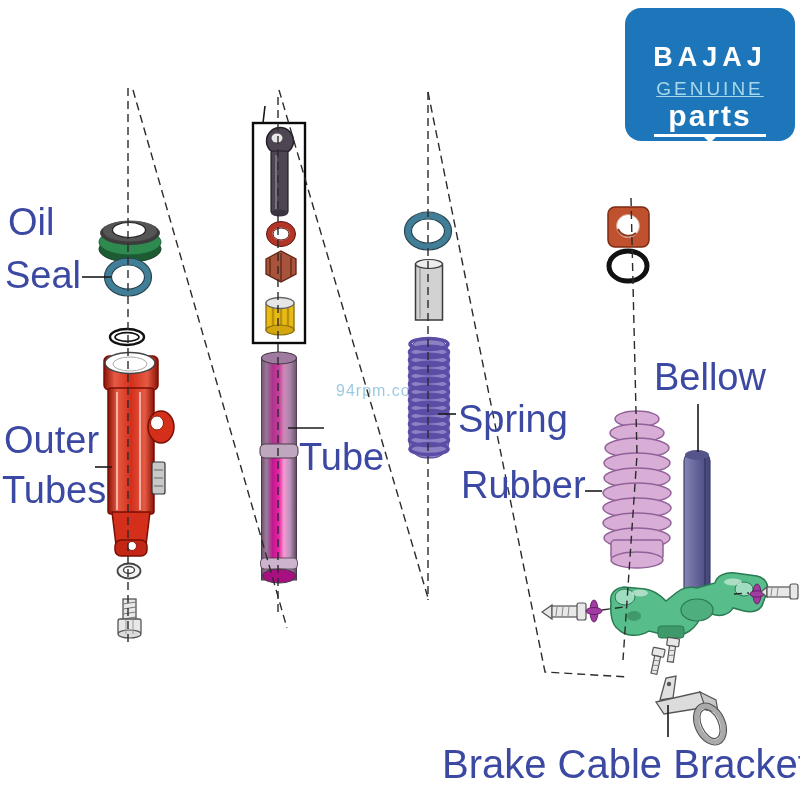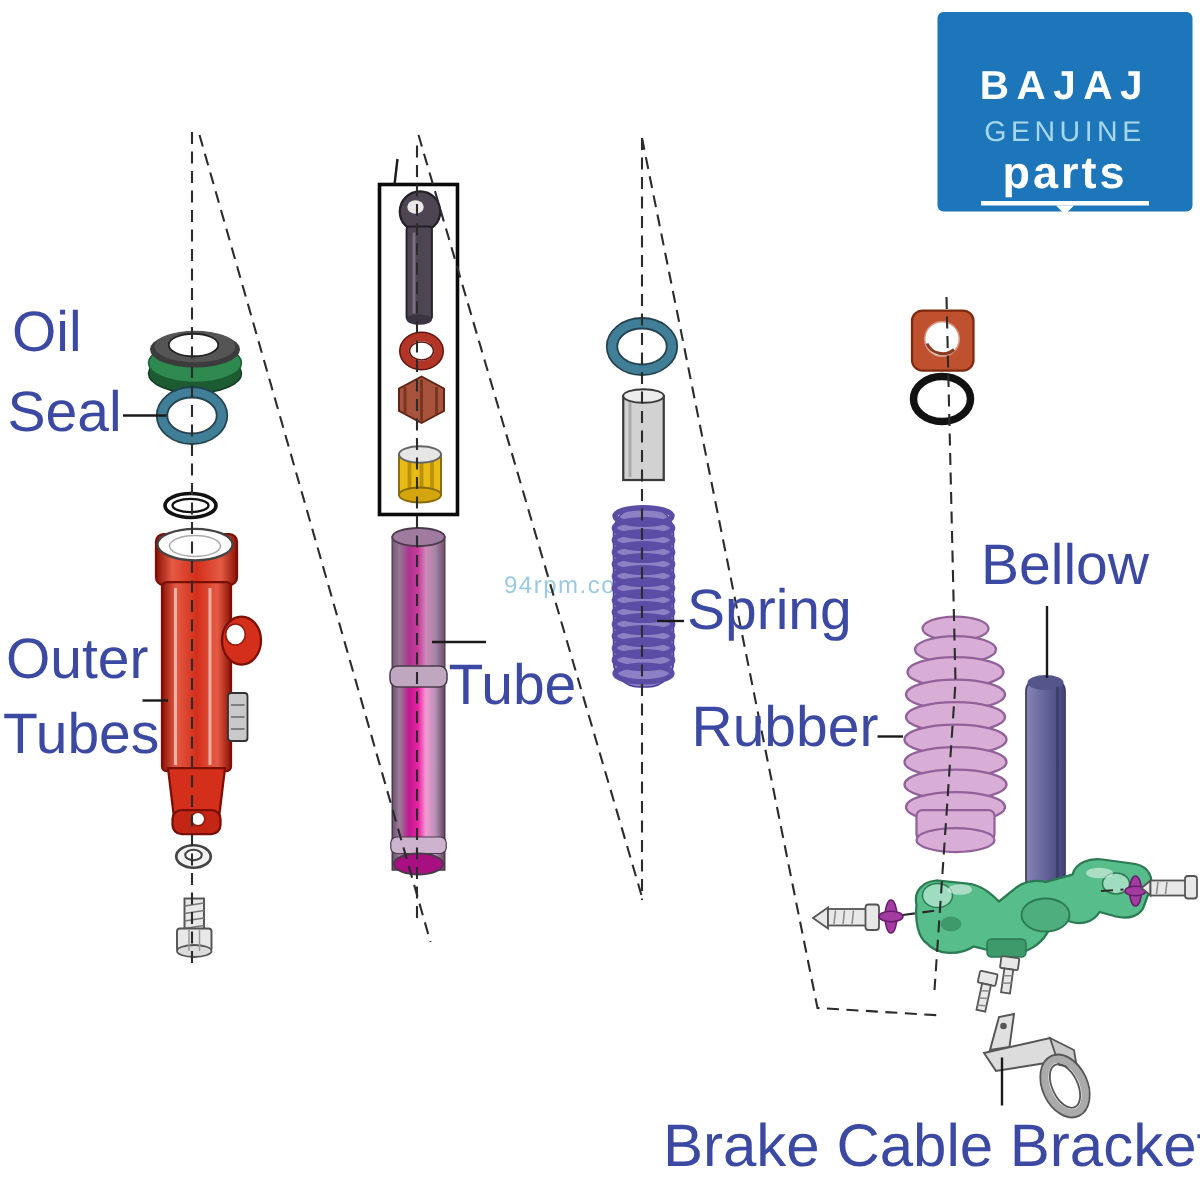--- a/index.html
+++ b/index.html
@@ -6,24 +6,24 @@
   #stage{position:relative;width:800px;height:800px;background:#fff;overflow:hidden;
          font-family:"Liberation Sans", sans-serif;}
   .label{position:absolute;color:var(--label-text,#3c49a3);font-size:38px;line-height:1.0;
          white-space:nowrap;z-index:3;}
   .label.big{font-size:40px;}
   #watermark{position:absolute;left:336px;top:382px;z-index:1;font-size:16px;
          letter-spacing:1px;color:var(--watermark,#5aa7cc);opacity:.6;}
   svg#diagram{position:absolute;left:0;top:0;z-index:2;}
   
   #logo{position:absolute;left:625px;top:8px;width:170px;height:133px;z-index:4;
-        background:var(--logo-bg,#1d76b9);border-radius:4px;text-align:center;}
+        background:var(--logo-bg,#1d76b9);border-radius:16px;text-align:center;}
   #logo .brand{margin-top:34px;font-size:27px;font-weight:bold;color:var(--logo-white,#fff);
         letter-spacing:5px;}
-  #logo .genuine{margin-top:5px;font-size:19px;color:var(--logo-genuine,#a7d7ea);letter-spacing:3px;}
+  #logo .genuine{margin-top:5px;font-size:19px;color:var(--logo-genuine,#a7d7ea);letter-spacing:3px;text-decoration:underline;}
   #logo .parts{margin-top:-1px;font-size:30px;font-weight:bold;color:var(--logo-white,#fff);
         letter-spacing:2px;}
   #logo .rule{width:112px;height:3px;background:var(--logo-white,#fff);margin:1px auto 0;}
   #logo .chev{width:0;height:0;margin:0 auto;border-left:6px solid transparent;
         border-right:6px solid transparent;border-top:6px solid var(--logo-white,#fff);}
   
   .c-outer{fill:var(--outer-tube,#d32f1b);}
   .c-seal{fill:var(--oil-seal,#2e8a4e);}
   .c-rod{fill:var(--piston-rod,#4d4552);}
   .c-nutbrown{fill:var(--nut-brown,#a8543c);}
@@ -297,21 +297,21 @@
       <line x1="698" y1="404" x2="698" y2="452" class="pointer"></line>
       <line x1="668" y1="705" x2="668" y2="737" class="pointer"></line>
     </g>
   </svg>
 
   <div class="label" style="left:8px;top:203px">Oil</div>
   <div class="label" style="left:5px;top:256px">Seal</div>
   <div class="label" style="left:4px;top:421px">Outer</div>
   <div class="label" style="left:2px;top:471px">Tubes</div>
   <div class="label" style="left:299px;top:438px">Tube</div>
-  <div class="label" style="left:458px;top:388px">Spring</div>
+  <div class="label" style="left:458px;top:400px">Spring</div>
   <div class="label" style="left:461px;top:466px">Rubber</div>
   <div class="label" style="left:654px;top:358px">Bellow</div>
   <div class="label big" style="left:442px;top:744px">Brake Cable Bracket</div>
 
   <div id="logo">
     <div class="brand">BAJAJ</div>
     <div class="genuine">GENUINE</div>
     <div class="parts">parts</div>
     <div class="rule"></div>
     <div class="chev"></div>

